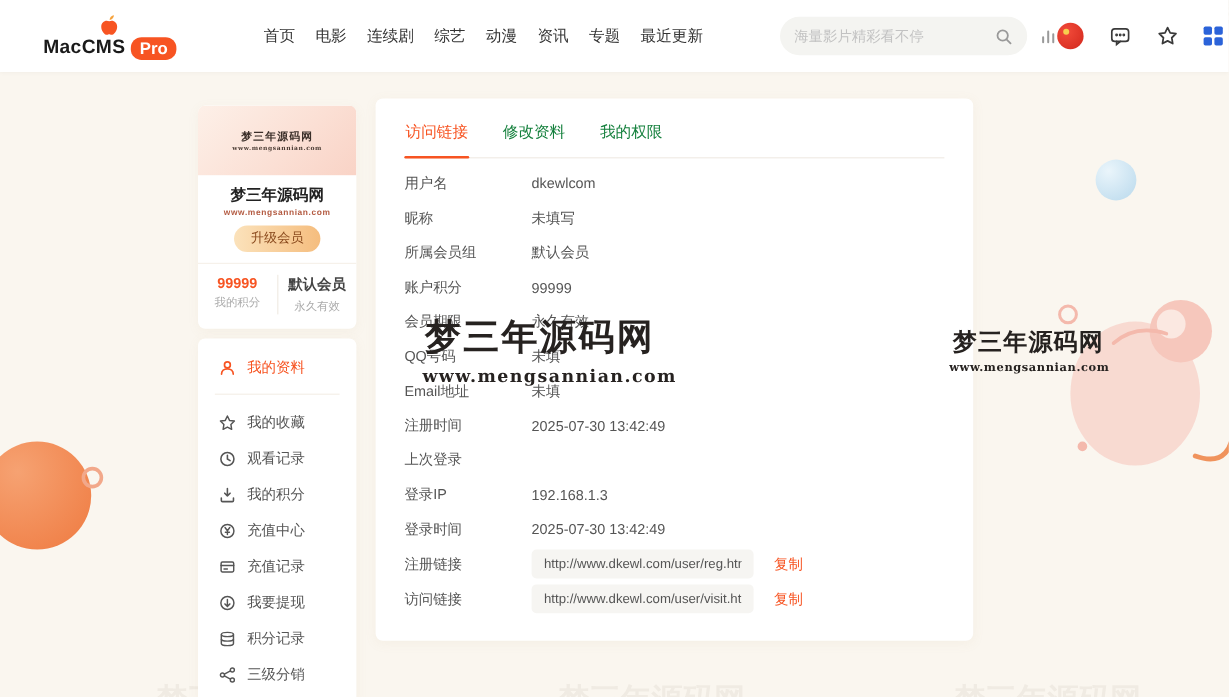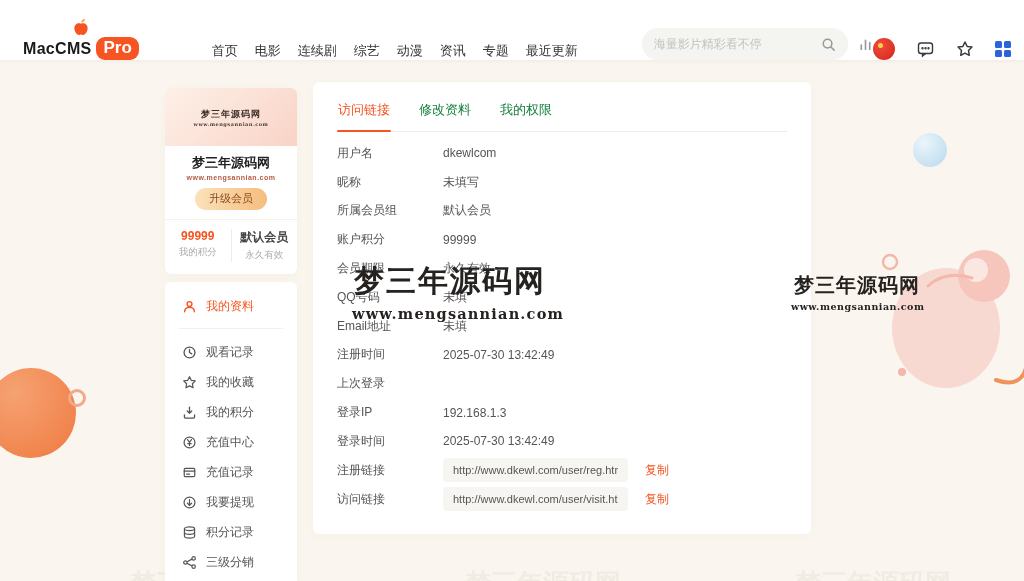--- a/index.html
+++ b/index.html
@@ -6,27 +6,27 @@
   html,body { width:1024px; height:581px; }
   body {
     font-family:"Liberation Sans","DejaVu Sans",sans-serif;
     background:#faf6ef; color:#333; overflow:hidden; position:relative;
   }
   .page { position:relative; width:1024px; height:581px; overflow:hidden; }
 
   
   .topbar {
     position:relative; z-index:6; height:60px; background:#fff;
-    display:flex; align-items:flex-end; padding:0 23px;
+    display:flex; align-items:center; padding:0 36px;
     box-shadow:0 1px 4px rgba(0,0,0,.05);
   }
   .logo { display:flex; flex-direction:column; align-items:center; margin-right:58px; cursor:pointer; }
   .logo-row { display:flex; align-items:center; gap:5px; }
   .logo-name { font-size:16px; font-weight:bold; color:#1a1a1a; letter-spacing:.3px; }
-  .logo-badge { background:#f75422; color:#fff; font-size:17px; font-weight:bold;
+  .logo-badge { background:#f75422; color:#fff; font-size:14px; font-weight:bold;
     padding:1px 7px 2px; border-radius:9px; }
   .nav { display:flex; align-items:center; gap:17px;margin-left:15px; }
   .nav-item { font-size:13px; color:#333; text-decoration:none; cursor:pointer; white-space:nowrap; }
   .searchwrap { margin-left:64px; display:flex; align-items:center; }
   .searchbox {
     width:206px; height:32px; background:#f4f4f1; border-radius:16px;
     display:flex; align-items:center; padding:0 12px;
   }
   .searchbox input { flex:1; border:none; outline:none; background:transparent;
     font-size:12px; color:#555; font-family:inherit; }
@@ -233,31 +233,31 @@
       <div class="card menu-card">
         <div class="menu-item active">
           <svg width="15" height="15" viewBox="0 0 16 16" fill="none" stroke="currentColor" stroke-width="1.5" stroke-linecap="round">
             <circle cx="8" cy="5.4" r="2.6"></circle>
               <path d="M2.8 13.6c0-2.9 2.3-4.7 5.2-4.7s5.2 1.8 5.2 4.7"></path>
           </svg>
           <span>我的资料</span>
         </div>
         <div class="menu-divider"></div>
         <div class="menu-item">
+          <svg width="15" height="15" viewBox="0 0 16 16" fill="none" stroke="currentColor" stroke-width="1.3" stroke-linejoin="round">
+            <path d="M8 1.8l1.9 3.9 4.3.6-3.1 3 .7 4.3L8 11.6l-3.8 2 .7-4.3-3.1-3 4.3-.6z"></path>
+          </svg>
+          <span>我的收藏</span>
+        </div>
+        <div class="menu-item">
           <svg width="15" height="15" viewBox="0 0 16 16" fill="none" stroke="currentColor" stroke-width="1.4" stroke-linecap="round">
             <circle cx="8" cy="8" r="5.8"></circle>
               <path d="M8 4.6V8l2.4 1.5"></path>
           </svg>
           <span>观看记录</span>
-        </div>
-        <div class="menu-item">
-          <svg width="15" height="15" viewBox="0 0 16 16" fill="none" stroke="currentColor" stroke-width="1.3" stroke-linejoin="round">
-            <path d="M8 1.8l1.9 3.9 4.3.6-3.1 3 .7 4.3L8 11.6l-3.8 2 .7-4.3-3.1-3 4.3-.6z"></path>
-          </svg>
-          <span>我的收藏</span>
         </div>
         <div class="menu-item">
           <svg width="15" height="15" viewBox="0 0 16 16" fill="none" stroke="currentColor" stroke-width="1.4" stroke-linecap="round" stroke-linejoin="round">
             <path d="M8 2.2v6.6M5.6 6.4L8 8.8l2.4-2.4"></path>
               <path d="M2.6 10.6v2.3a1 1 0 0 0 1 1h8.8a1 1 0 0 0 1-1v-2.3"></path>
           </svg>
           <span>我的积分</span>
         </div>
         <div class="menu-item">
           <svg width="15" height="15" viewBox="0 0 16 16" fill="none" stroke="currentColor" stroke-width="1.3" stroke-linecap="round">

